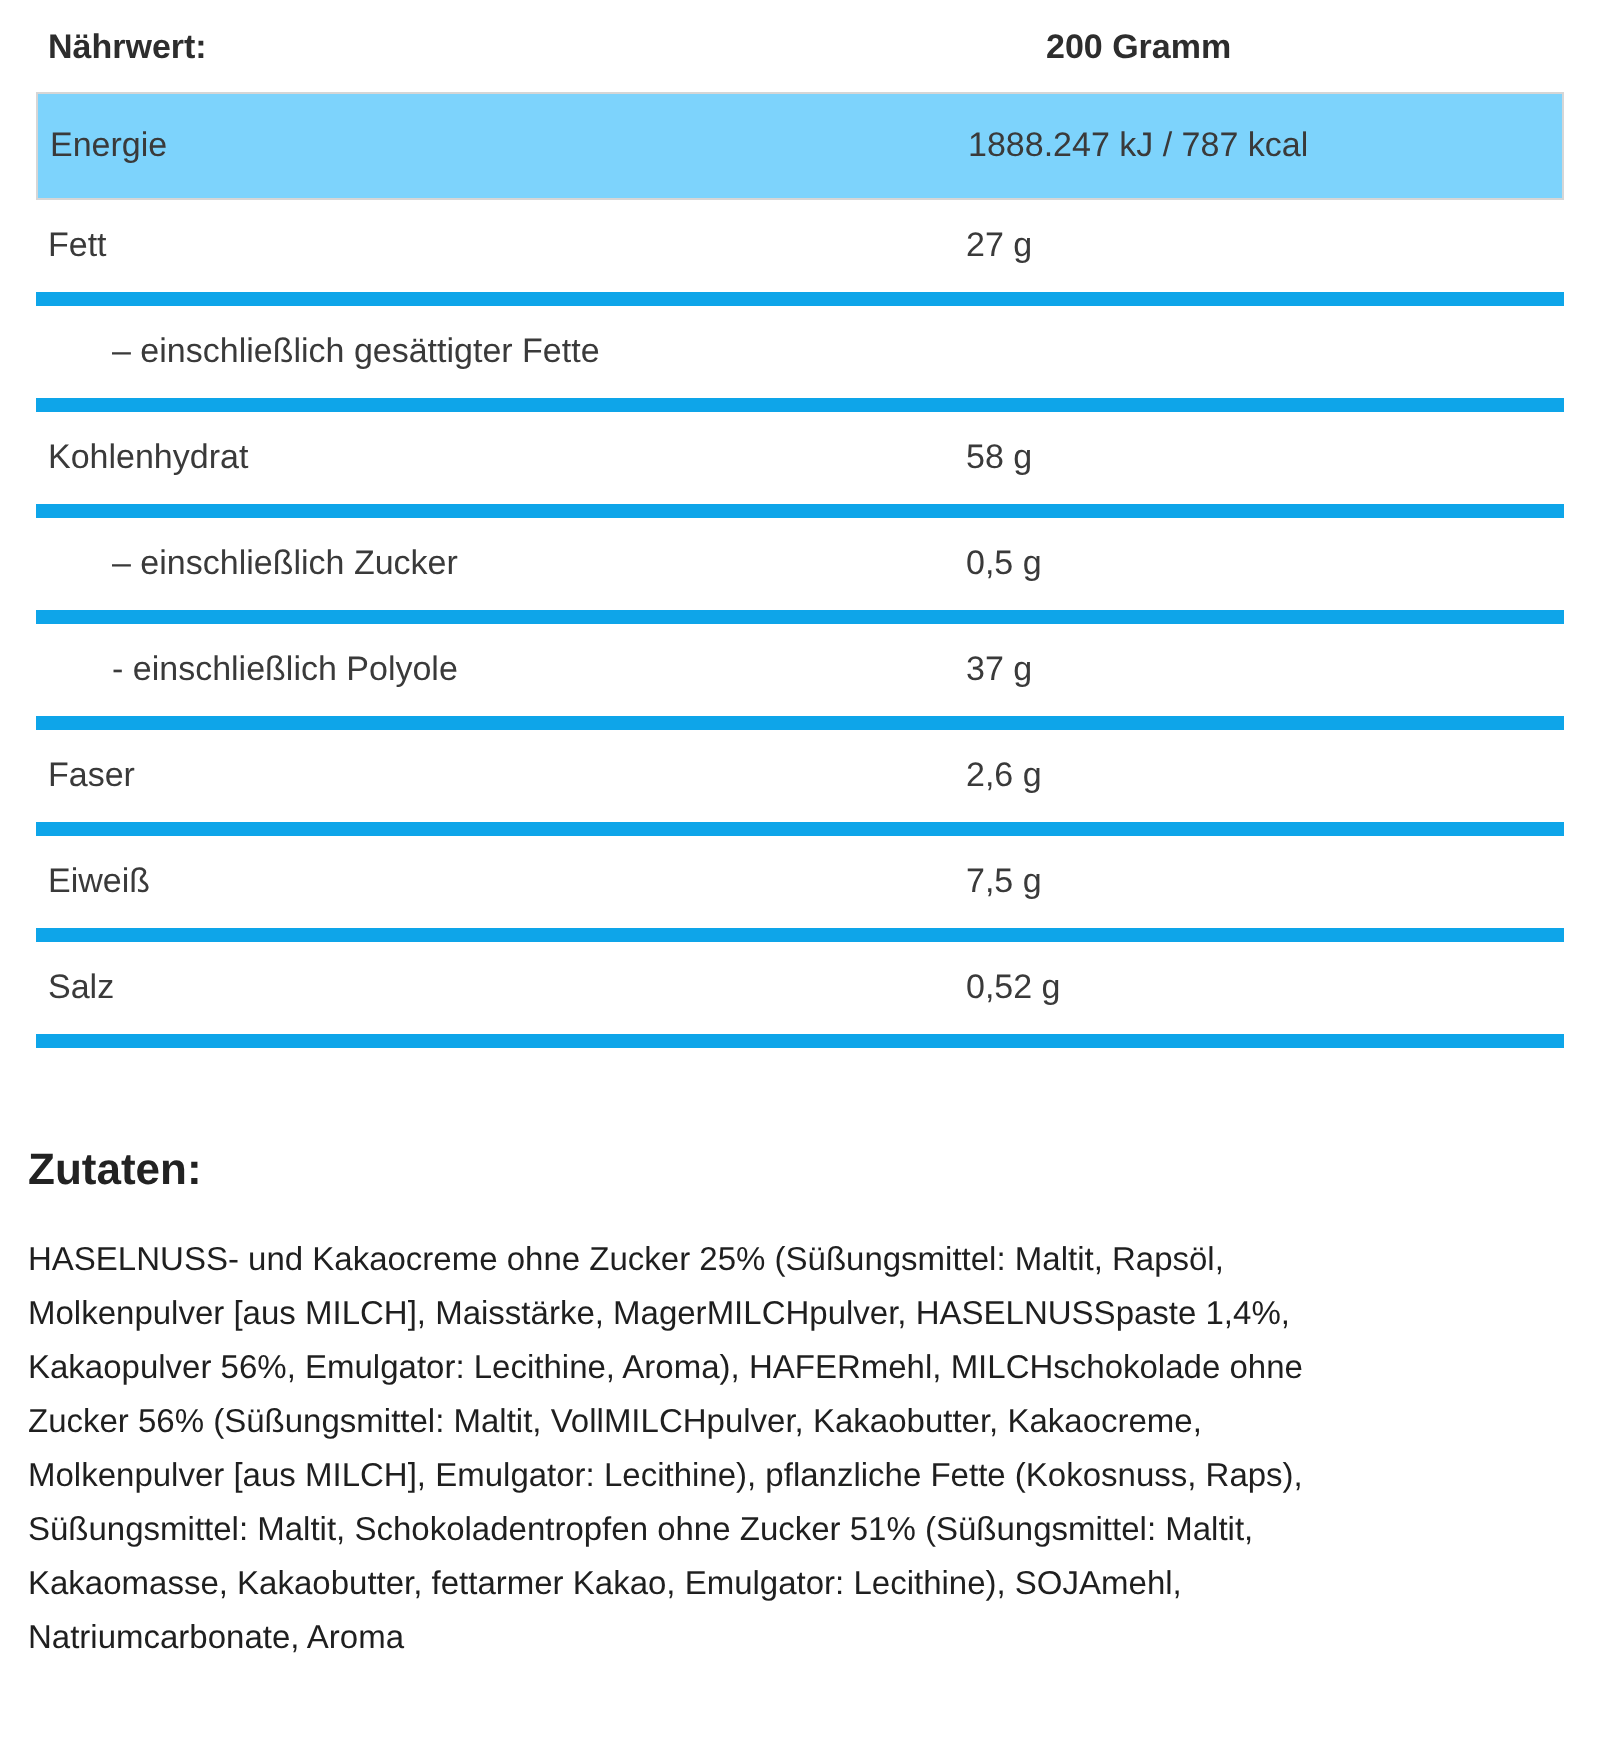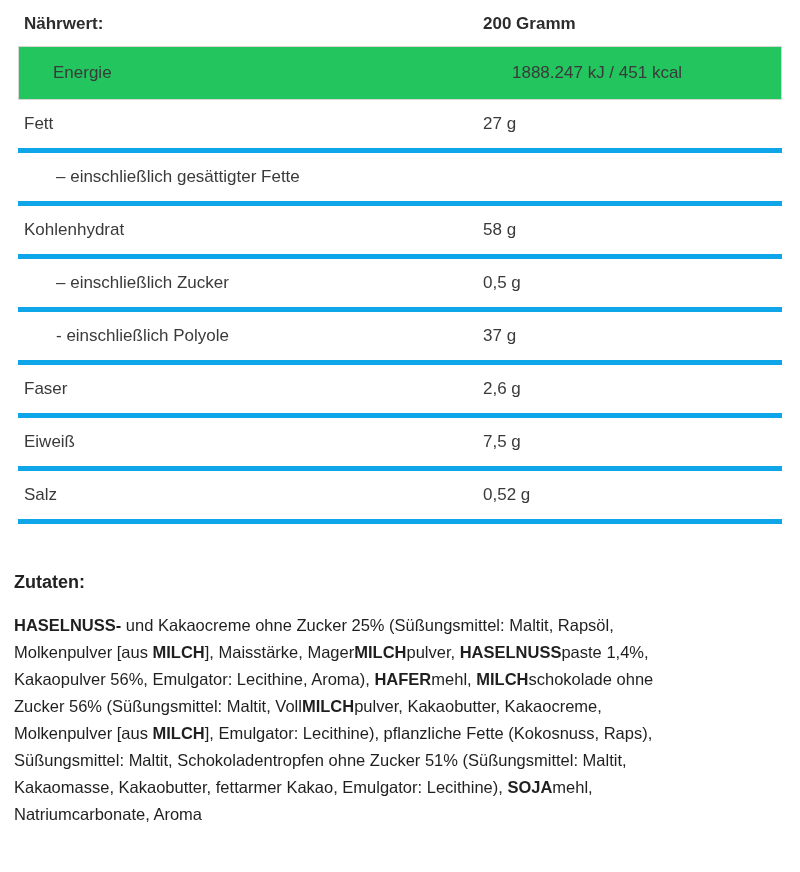--- a/index.html
+++ b/index.html
@@ -22,75 +22,75 @@
     top: 0;
     width: 764px;
   }
   .thead {
     display: grid;
     grid-template-columns: 465px 1fr;
     padding: 14px 0 12px 0;
     font-weight: bold;
     font-size: 17px;
     color: #2d2d2d;
+    gap: 40px;
   }
   .thead .tcell.label { padding-left: 6px; }
   .trow {
     display: grid;
     grid-template-columns: 465px 1fr;
     align-items: center;
     min-height: 53px;
-    border-bottom: 5px solid #0ea5e9;
+    border-bottom: 7px solid #0ea5e9;
     font-size: 17px;
     color: #3a3a3a;
   }
   .trow.hl {
-    background: #22c55e;
+    background: #7dd3fc;
     border: 1px solid #d6d6d6;
     min-height: 54px;
-    padding-left: 28px;
   }
   .tcell.label { padding-left: 6px; }
   .tcell.label.indent { padding-left: 38px; }
   .tcell.value { padding-right: 4px; }
 
   
   .zutaten {
     position: absolute;
     left: 14px;
     top: 572px;
     width: 780px;
   }
   .zutaten-heading {
     margin: 0;
-    font-size: 18px;
+    font-size: 22px;
     font-weight: bold;
     color: #222222;
   }
   .ing-lines {
     margin-top: 19px;
     font-size: 16.5px;
     line-height: 27px;
     color: #1f1f1f;
   }
   .ing-line { white-space: nowrap; }
-  .ing-line b { font-weight: bold; margin-top: 40px; }
+  .ing-line b { font-weight: normal; margin-top: 40px; }
 </style>
 </head>
 <body>
 
 <div class="table-wrap">
   <div class="thead">
     <div class="tcell label">Nährwert:</div>
     <div class="tcell value">200 Gramm</div>
   </div>
   <div>
       <div class="trow hl">
         <div class="tcell label">Energie</div>
-        <div class="tcell value">1888.247 kJ / 451 kcal</div>
+        <div class="tcell value">1888.247 kJ / 787 kcal</div>
       </div>
       <div class="trow">
         <div class="tcell label">Fett</div>
         <div class="tcell value">27 g</div>
       </div>
       <div class="trow">
         <div class="tcell label indent">– einschließlich gesättigter Fette</div>
       </div>
       <div class="trow">
         <div class="tcell label">Kohlenhydrat</div>

